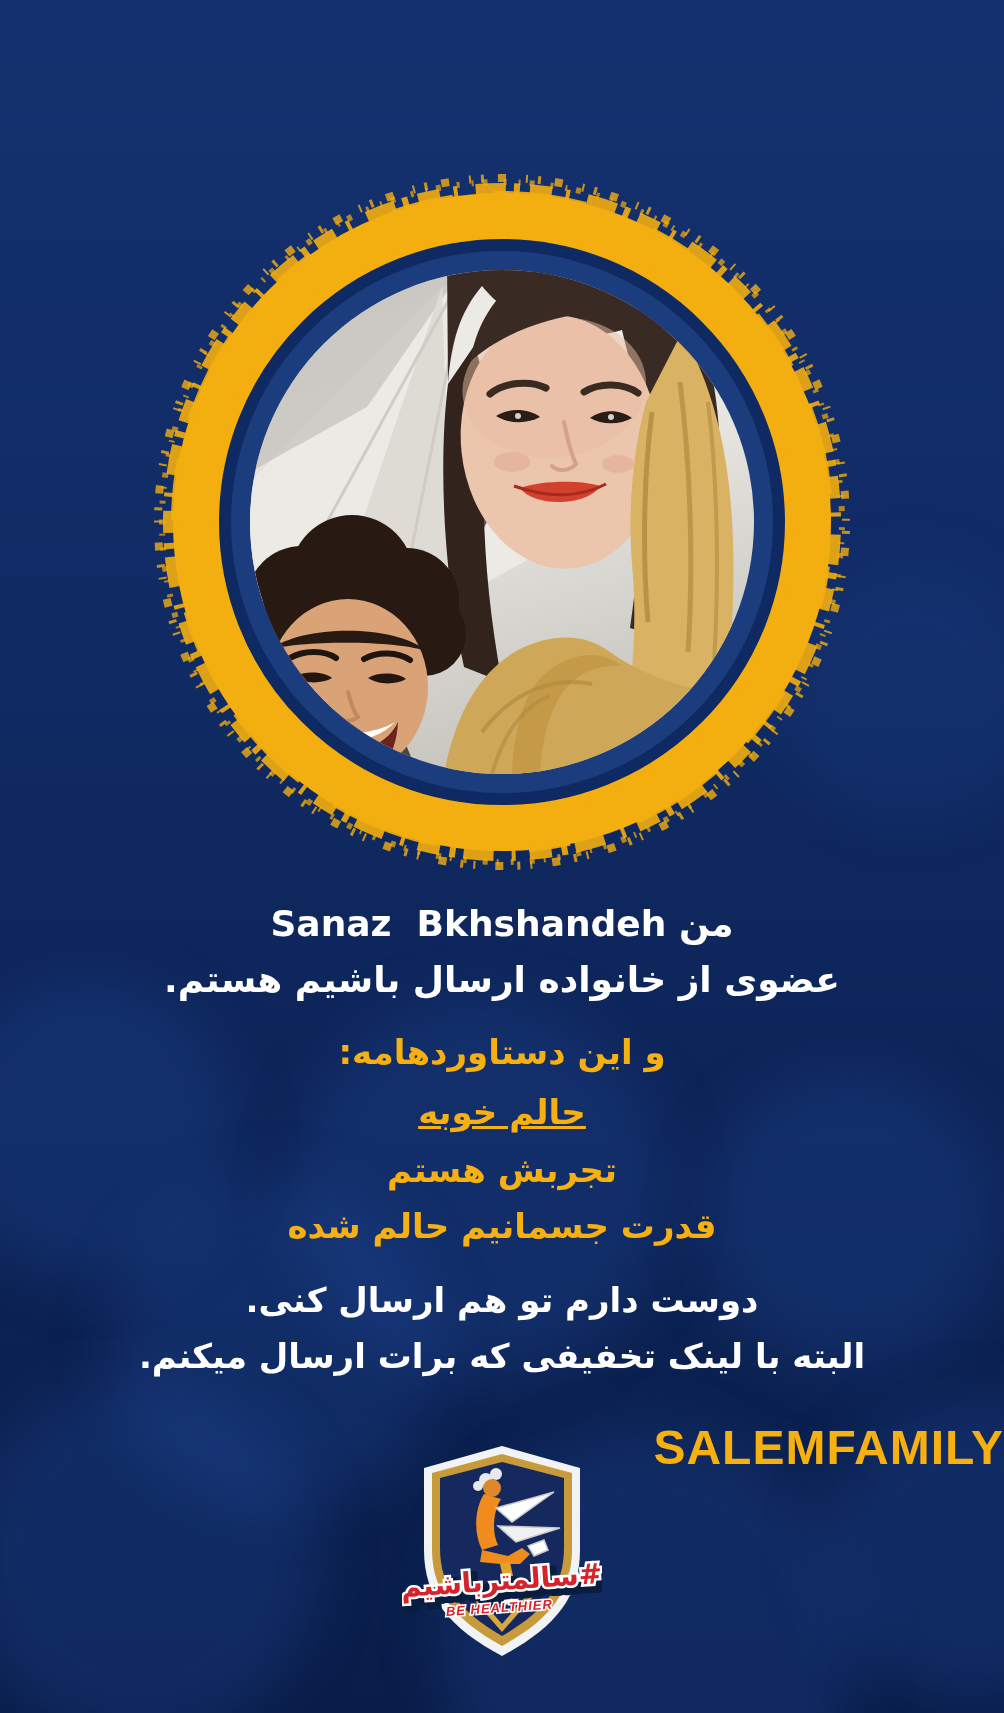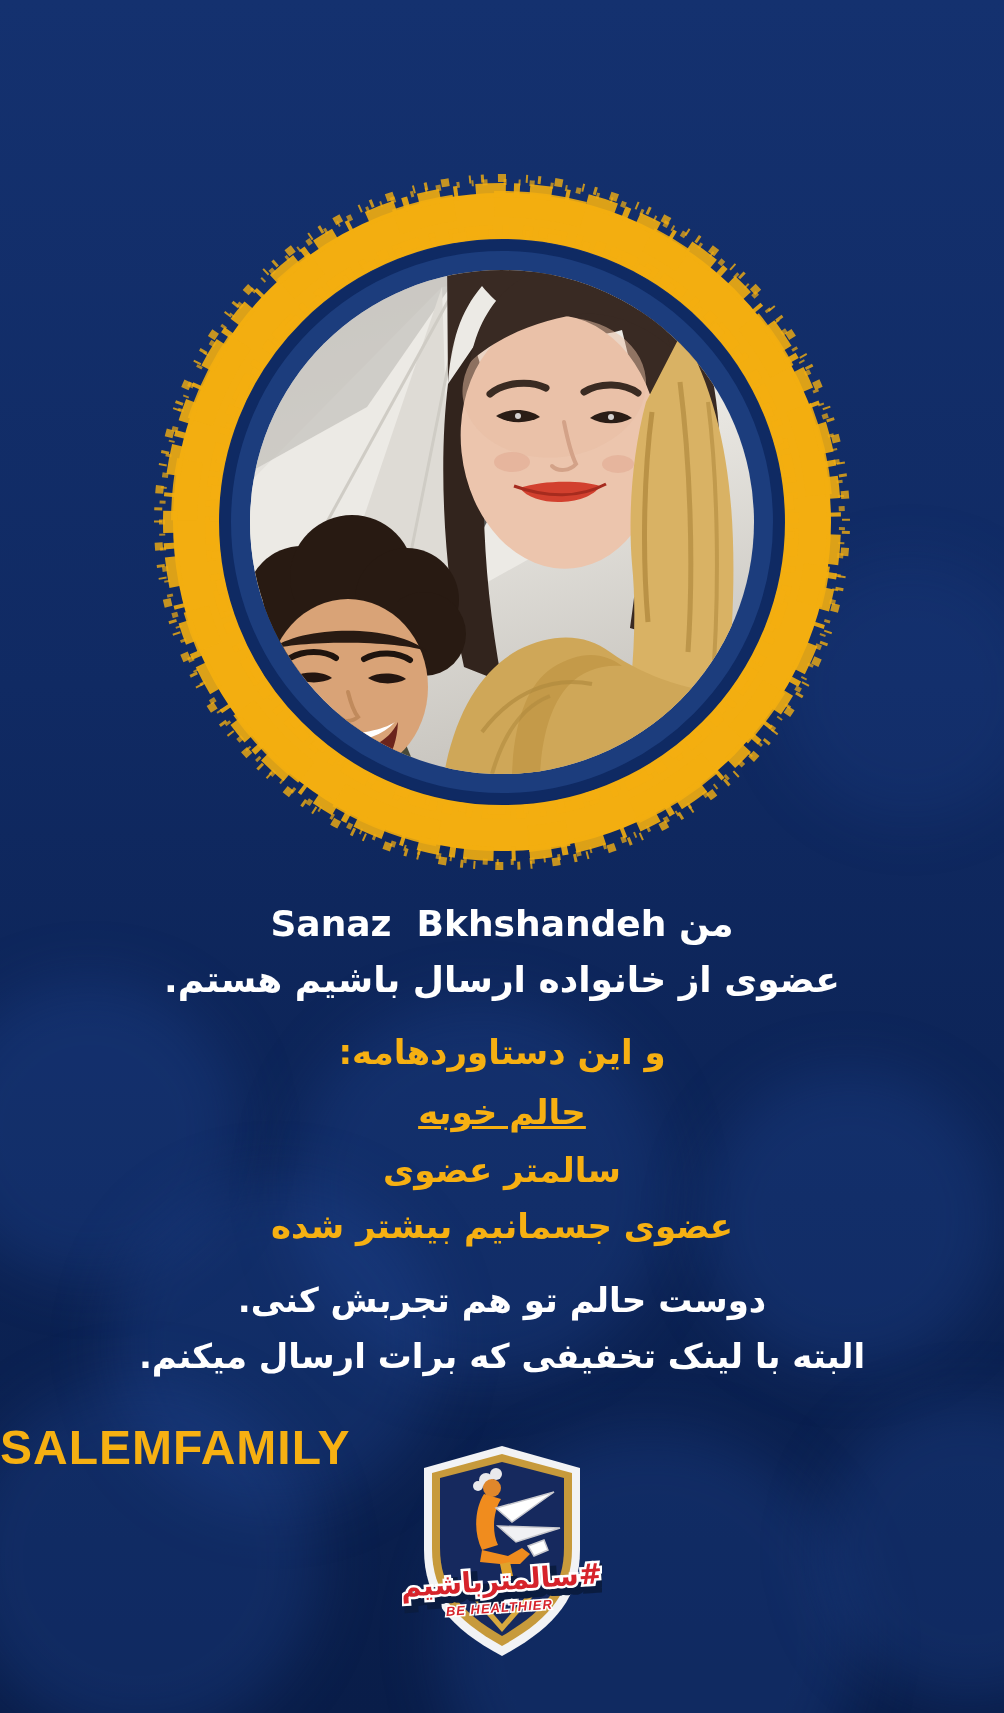--- a/index.html
+++ b/index.html
@@ -23,21 +23,21 @@
     font-weight:bold;
     color:#ffffff;
     direction:rtl;
     font-family:"DejaVu Sans",sans-serif;
   }
   .fa-34{font-size:34px;line-height:1.2;}
   .fa-36{font-size:36px;line-height:1.2;}
   .yellow{color:#f6b012;}
   .promo{
     position:absolute;left:0;right:0;
-    text-align:left;
+    text-align:right;
     font-family:"Liberation Sans","DejaVu Sans",sans-serif;
     font-weight:bold;
     font-size:48px;
     letter-spacing:1px;
     color:#f6b012;
   }
   .hero{position:absolute;left:152px;top:172px;width:700px;height:700px;}
   .logo{position:absolute;left:402px;top:1442px;width:200px;height:220px;}
 </style>
 </head>
@@ -151,24 +151,24 @@
       <path d="M142 556 C165 590 228 588 246 550 C244 596 214 616 186 612 C158 608 144 584 142 556 Z" fill="#6b241c"></path>
       <path d="M145 556 C170 576 222 574 243 550 C222 564 168 566 145 556 Z" fill="#ffffff"></path>
     </g>
   </svg>
 
   <p class="txt fa-36" dir="rtl" style="top:866px;">من Sanaz&nbsp; Bkhshandeh</p>
   <p class="txt fa-36" dir="rtl" style="top:922px;">عضوی از خانواده ارسال باشیم هستم.</p>
 
   <p class="txt fa-34 yellow" dir="rtl" style="top:998px;">و این دستاوردهامه:</p>
   <p class="txt fa-34 yellow" dir="rtl" style="top:1058px;text-decoration:underline;">حالم خوبه</p>
-  <p class="txt fa-34 yellow" dir="rtl" style="top:1116px;">سالمتر عضوی</p>
-  <p class="txt fa-34 yellow" dir="rtl" style="top:1172px;">عضوی جسمانیم بیشتر شده</p>
+  <p class="txt fa-34 yellow" dir="rtl" style="top:1116px;">تجربش هستم</p>
+  <p class="txt fa-34 yellow" dir="rtl" style="top:1172px;">قدرت جسمانیم حالم شده</p>
 
-  <p class="txt fa-34" dir="rtl" style="top:1246px;">دوست حالم تو هم تجربش کنی.</p>
+  <p class="txt fa-34" dir="rtl" style="top:1246px;">دوست دارم تو هم ارسال کنی.</p>
   <p class="txt fa-34" dir="rtl" style="top:1302px;text-align:center;">البته با لینک تخفیفی که برات ارسال میکنم.</p>
 
   <p class="promo" style="top:1372px;">SALEMFAMILY</p>
 
   <svg class="logo" viewBox="0 0 200 220" aria-hidden="true">
     <g>
       <path d="M100 4 L178 26 L178 108 C178 156 152 186 100 214 C48 186 22 156 22 108 L22 26 Z" fill="#f2f3f5"></path>
       <path d="M100 12 L170 31 L170 107 C170 150 147 178 100 204 C53 178 30 150 30 107 L30 31 Z" fill="#c79a3b"></path>
       <path d="M100 20 L162 36 L162 106 C162 146 141 170 100 194 C59 170 38 146 38 106 L38 36 Z" fill="#16295e"></path>
       <path d="M58 142 L142 142 L100 190 Z" fill="#d8a93f"></path>

